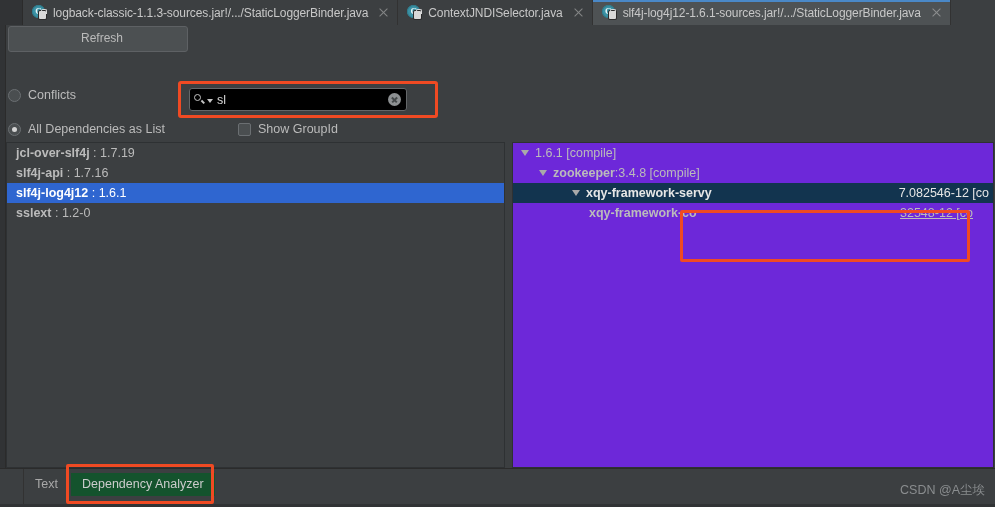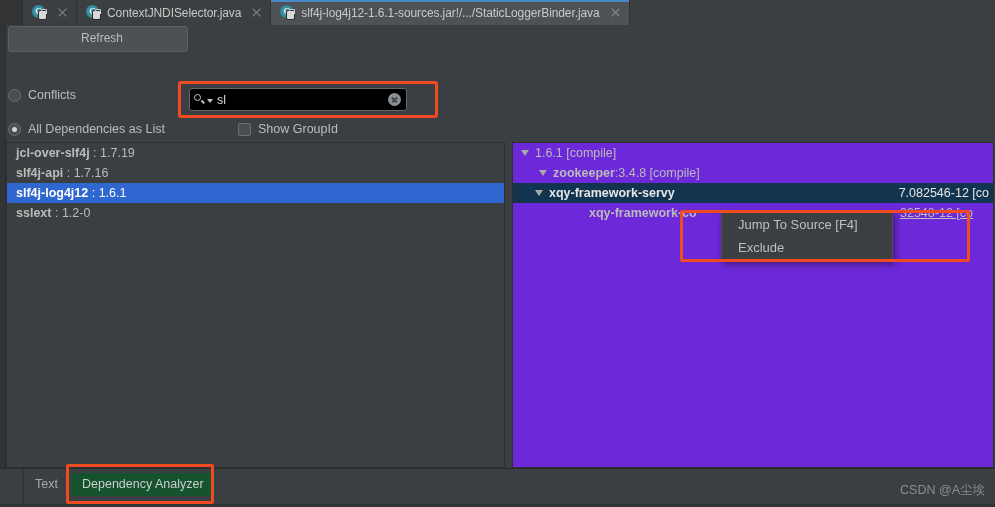--- a/index.html
+++ b/index.html
@@ -437,20 +437,21 @@
 
   <div class="tabbar">
     <div class="tab-gutter"></div>
 
     <div class="tab">
       <span class="cls-icon">
         <span class="disc"></span>
           <span class="gl">C</span>
           <span class="lock"></span>
       </span>
+      <span class="tab-title">logback-classic-1.1.3-sources.jar!/.../StaticLoggerBinder.java</span>
       <span class="tab-close"></span>
     </div>
 
     <div class="tab">
       <span class="cls-icon">
         <span class="disc"></span>
           <span class="gl">C</span>
           <span class="lock"></span>
       </span>
       <span class="tab-title">ContextJNDISelector.java</span>
@@ -527,37 +528,33 @@
         <div class="tree-row" style="padding-left:8px;">
           <span class="tw"></span>
           <span>1.6.1 [compile]</span>
         </div>
         <div class="tree-row" style="padding-left:26px;">
           <span class="tw"></span>
           <b>zookeeper</b>
             <span> : </span>
             <span>3.4.8 [compile]</span>
         </div>
-        <div class="tree-row selected" style="padding-left:22px;">
+        <div class="tree-row selected" style="padding-left:59px;">
           <span class="tw"></span>
           <b>xqy-framework-servy</b>
           <span style="position:absolute; right:4px;">7.082546-12 [co</span>
         </div>
         <div class="tree-row" style="padding-left:62px;">
           <span class="tw hidden"></span>
           <b>xqy-framework-co</b>
           <span style="position:absolute; right:20px;text-decoration:underline;">32548-12 [co</span>
         </div>
       </div>
     </div>
 
-    <div class="ctx-menu">
-      <div class="ctx-item">Jump To Source [F4]</div>
-      <div class="ctx-item">Exclude</div>
-    </div>
     <div class="ctx-hl"></div>
   </div>
 
   <div class="bottombar">
     <div class="bottom-gutter"></div>
     <div class="btab" style="left:24px;">Text</div>
     <div class="btab active" style="left:71px;">Dependency Analyzer</div>
   </div>
   <div class="btab-hl"></div>
 

